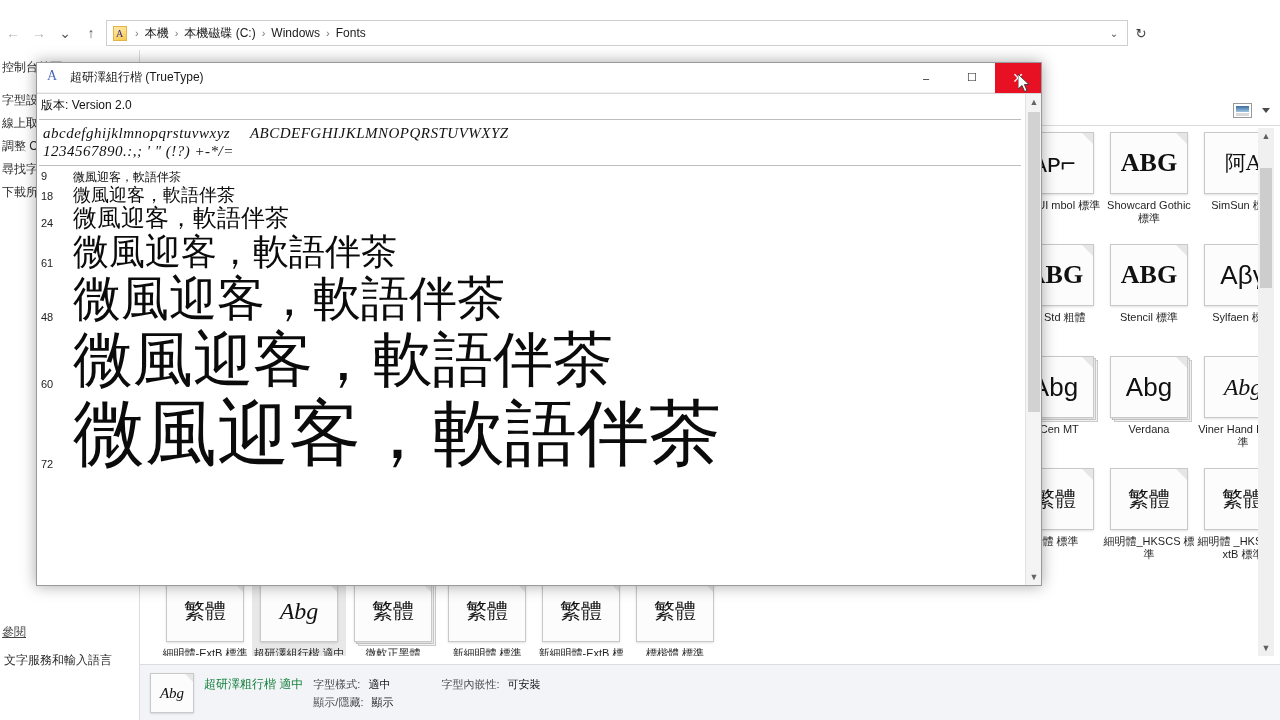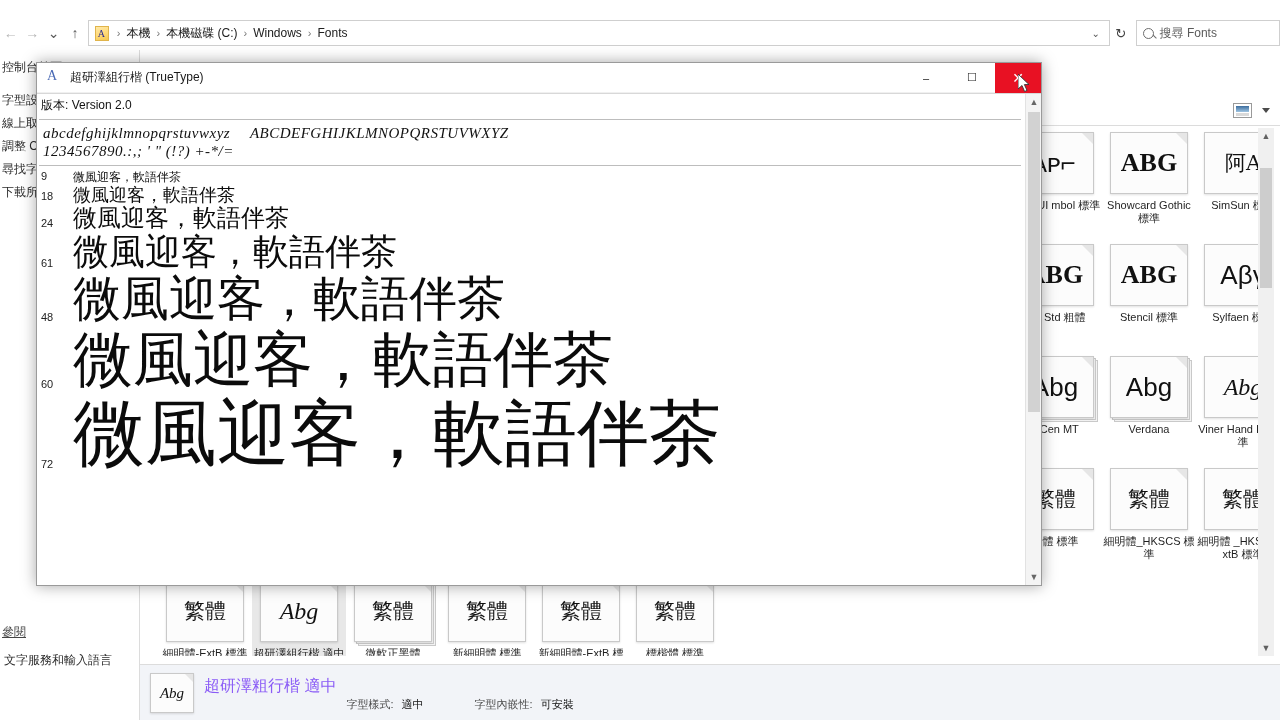--- a/index.html
+++ b/index.html
@@ -123,24 +123,24 @@
     position:absolute; left:140px; top:664px; width:1140px; height:56px;
     background:#f2f4f8; border-top:1px solid #dcdcdc; display:flex; align-items:flex-start;
     padding:8px 0 0 10px; gap:10px;
   }
   .st-tile{ width:44px; height:40px; background:#fcfcfc; border:1px solid #c9c9c9;
             display:flex; align-items:center; justify-content:center; position:relative;
             box-shadow:0 1px 2px rgba(0,0,0,0.12); }
   .st-tile .glyph{ font-family:"Liberation Serif", serif; font-style:italic; font-size:15px; color:#111;}
   .st-tile .fold{ position:absolute; right:0; top:0; width:0;height:0;
     border-left:8px solid transparent; border-top:8px solid #e6e6e6;}
-  .st-name{ font-size:16px; color:#8b5cf6; padding-top:3px; white-space:nowrap;}
+  .st-name{ font-size:12px; color:#15803d; padding-top:3px; white-space:nowrap;}
   .st-fields{ display:flex; padding-top:4px; gap:48px;}
   .st-col{ display:flex; flex-direction:column; gap:3px;}
-  .st-row{ display:flex; gap:8px; font-size:11px;margin-top:20px; }
+  .st-row{ display:flex; gap:8px; font-size:11px; }
   .st-key{ color:#4a4a4a; }
   .st-val{ color:#111; }
 
   
   .dialog{
     position:absolute; left:36px; top:62px; width:1006px; height:524px;
     background:#c4b5fd; border:1px solid #9a9a9a;
     box-shadow:0 0 14px rgba(0,0,0,0.35);
     display:flex; flex-direction:column;
   }
@@ -219,24 +219,20 @@
         <span class="crumb">本機磁碟 (C:)</span>
         <span class="sep">›</span>
         <span class="crumb">Windows</span>
         <span class="sep">›</span>
         <span class="crumb">Fonts</span>
         <span class="addr-chev">⌄</span>
       </div>
 
       <div class="refresh">↻</div>
 
-      <div class="searchbox">
-        <span class="mag"></span>
-        <span>搜尋 Fonts</span>
-      </div>
     </div>
 
     <div class="leftpane">
       <div style="height:6px"></div>
       <div class="nav-item">控制台首頁</div>
       <div class="nav-gap"></div>
       <div class="nav-item">字型設定</div>
       <div class="nav-item">線上取得更多</div>
       <div class="nav-item">調整 ClearType</div>
       <div class="nav-item">尋找字元</div>

